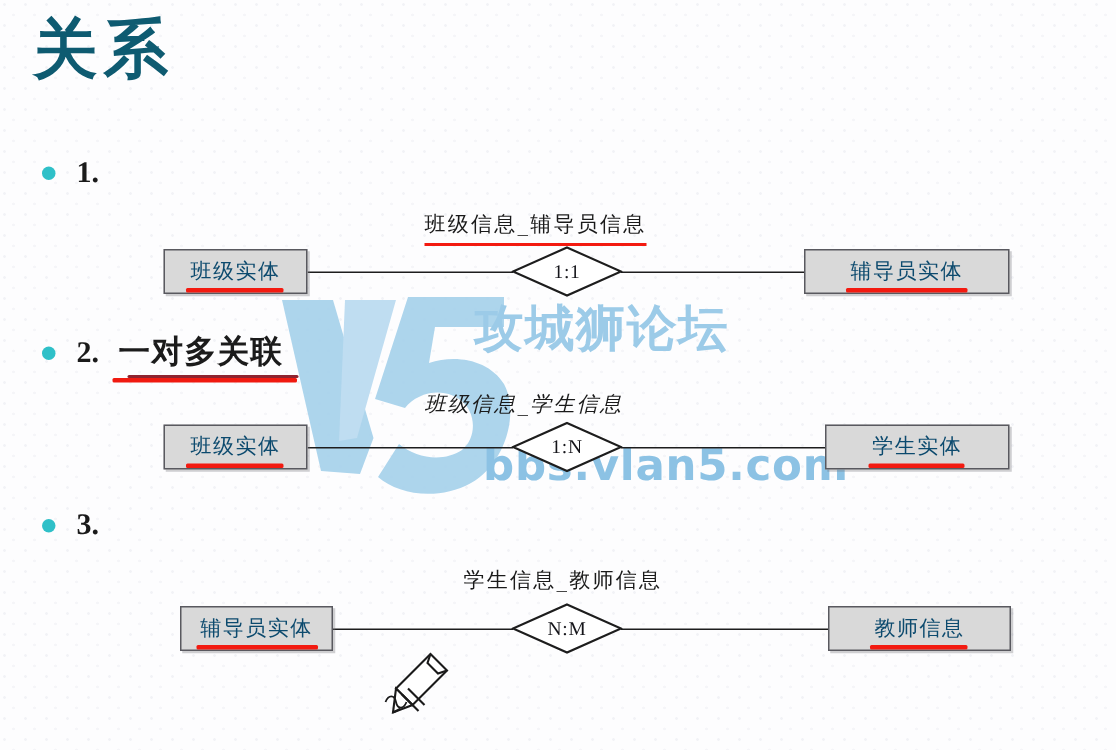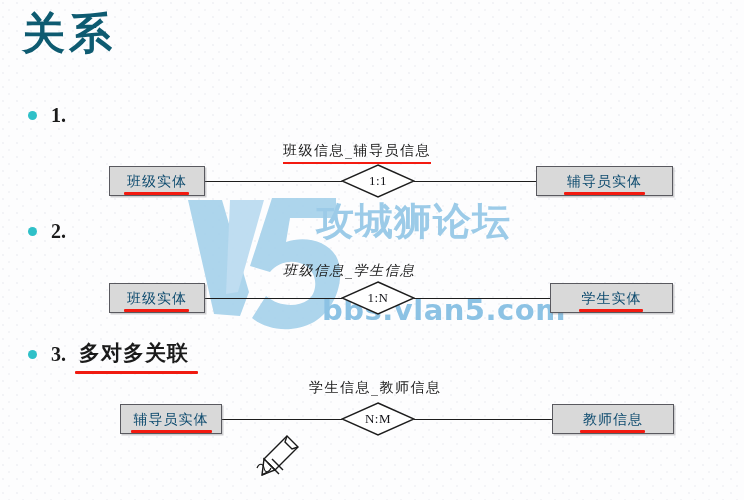--- a/index.html
+++ b/index.html
@@ -41,21 +41,21 @@
     top: 196px;
     width: 160px;
     height: 150px;
     opacity: 0.95;
   }
   .wm-brand {
     position: absolute;
     left: 316px;
     top: 202px;
     font-family: "DejaVu Sans", sans-serif;
-    font-size: 38px;
+    font-size: 33px;
     font-weight: bold;
     letter-spacing: 1px;
     color: #9ccbe8;
     white-space: nowrap;
     line-height: 1;
   }
   .wm-url {
     position: absolute;
     left: 322px;
     top: 296px;
@@ -281,20 +281,21 @@
           <span>辅导员实体</span>
           <span class="ul-red"></span>
         </span>
       </div>
     </div>
 
     <div class="bullet-row" style="left:28px; top:216px;">
       <span class="bullet-dot"></span>
       <span class="bullet-num">2.</span>
       <span class="bullet-text">
+        <span>一对多关联</span>
         <span class="ul-red"></span>
         <span class="ul-red dark"></span>
       </span>
     </div>
 
     <div class="er-row">
       <div class="rel-caption no-underline" style="left:283px; top:259px;font-style:italic;">
         <span>班级信息_学生信息</span>
         
       </div>
@@ -321,21 +322,20 @@
           <span>学生实体</span>
           <span class="ul-red"></span>
         </span>
       </div>
     </div>
 
     <div class="bullet-row" style="left:28px; top:335px;">
       <span class="bullet-dot"></span>
       <span class="bullet-num">3.</span>
       <span class="bullet-text">
-        <span>多对多关联</span>
         <span class="ul-red"></span>
       </span>
     </div>
 
     <div class="er-row">
       <div class="rel-caption no-underline" style="left:309px; top:376px;">
         <span>学生信息_教师信息</span>
         
       </div>
 

